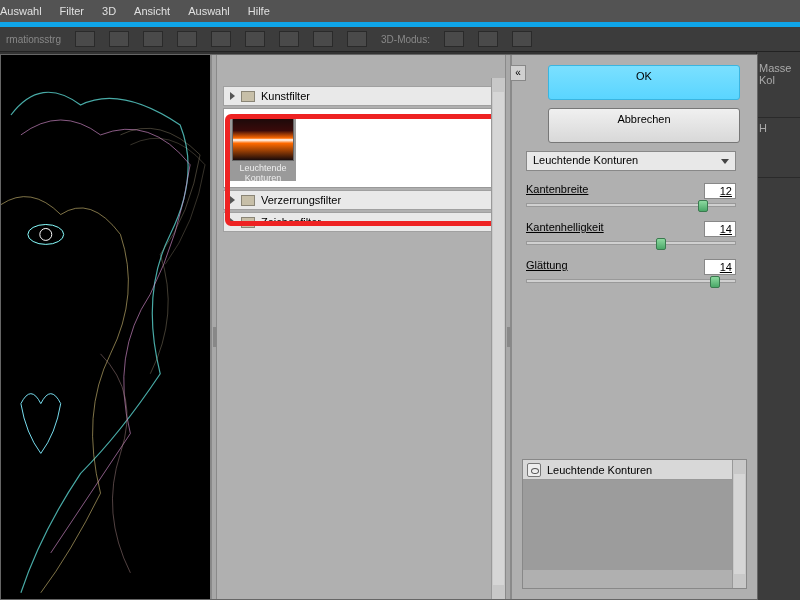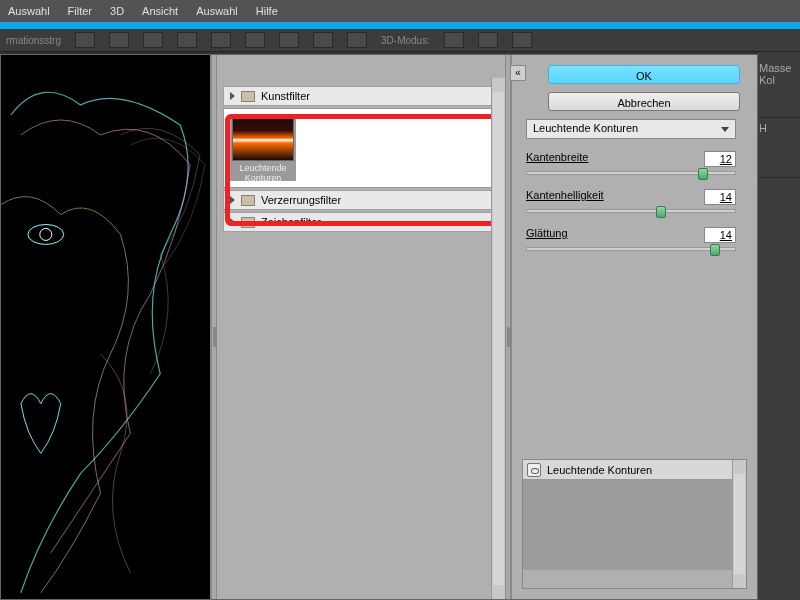--- a/index.html
+++ b/index.html
@@ -1,19 +1,19 @@
 <!DOCTYPE html>
 <html><head>
 <meta charset="utf-8">
 <style>
   * { box-sizing: border-box; margin: 0; padding: 0; font-family: Tahoma, sans-serif; font-size: 11px; }
   body { background: #333; width: 800px; height: 600px; overflow: hidden; position: relative; }
-  .menubar { background: #535353; height: 22px; display: flex; align-items: center; padding-left: 8px; gap: 18px; color: #e0e0e0; }
+  .menubar { background: #535353; height: 22px; display: flex; align-items: center; gap: 18px; color: #e0e0e0; }
   .menubar span { cursor: default; }
-  .toolbar { background: #3c3c3c; height: 30px; border-top: 7px solid #0ea5e9; border-bottom: 1px solid #222; display:flex; align-items:center; padding-left:6px; gap:14px;}
+  .toolbar { background: #3c3c3c; height: 30px; border-top: 5px solid #0ea5e9; border-bottom: 1px solid #222; display:flex; align-items:center; padding-left:6px; gap:14px;}
   .toolbar .grp { width:20px; height:16px; background:#4a4a4a; border:1px solid #2a2a2a;}
   .toolbar .lbl { color:#888; font-size:10px;}
   .rightdock { position:absolute; right:0; top:52px; width:44px; height:548px; background:#3c3c3c; border-left:1px solid #222; color:#aaa; font-size:9px; padding-top:6px;}
   .rightdock div { padding:4px 2px; border-bottom:1px solid #2a2a2a; height:60px;}
   .dialog { position: absolute; left: 0; top: 54px; width: 758px; height: 546px; background: #b0b0b0; display: flex; border:1px solid #666;}
   .preview-col { width: 210px; height: 100%; background: #000; position: relative; border-right:1px solid #888;}
   .preview-img { width:100%; height:100%; background:#000;}
   .preview-img svg { width:100%; height:100%;}
   .splitter { width:6px; background:#a8a8a8; border-left:1px solid #8a8a8a; border-right:1px solid #8a8a8a; position:relative;}
   .splitter::after{content:"";position:absolute;left:1px;top:50%;width:4px;height:20px;background:#888;}
@@ -24,21 +24,21 @@
   .tree-item .arrow.open { border-left:none;border-right:4px solid transparent;border-left:4px solid transparent;border-top:5px solid #555;}
   .tree-item .folder { width:14px;height:11px;background:#c7bfa8;border:1px solid #8a8576;}
   .tree-item.bold { font-weight:bold;}
   .thumb-area { background:#fff; border:1px solid #999; margin:0 0 2px 0; padding:6px; display:flex; gap:6px; height:80px;}
   .thumb { width:66px; text-align:center; background:#9a9a9a; padding:2px;}
   .thumb .img { width:62px; height:44px; background:linear-gradient(180deg,#1a0a0a 0%,#3a0a0a 30%,#ff6a00 48%,#fff 52%,#ff6a00 60%,#1a0a0a 100%); border:1px solid #666;}
   .thumb .lbl { font-size:9px; color:#eee; line-height:10px; margin-top:2px;}
   .highlight-box { position:absolute; left:2px; top:28px; width:278px; height:112px; border:5px solid #e22; border-radius:6px; pointer-events:none;}
   .ctrl-col { flex:1; background:#b0b0b0; padding:10px 10px 10px 14px; position:relative; border-left:1px solid #8a8a8a;}
   .collapse-btn { position:absolute; left:-2px; top:10px; width:16px;height:16px; border:1px solid #888; background:#d0d0d0; text-align:center; line-height:14px; font-size:10px;}
-  .btn { display:block; width:192px; height:19px; border:1px solid #777; border-radius:3px; margin-bottom:8px; text-align:center; line-height:20px; cursor:default;}
+  .btn { display:block; width:192px; height:35px; border:1px solid #777; border-radius:3px; margin-bottom:8px; text-align:center; line-height:20px; cursor:default;}
   .btn.primary { background:linear-gradient(#7be0ff,#5ad5ff); border-color:#3ab5e0;}
   .btn.secondary { background:linear-gradient(#f0f0f0,#d8d8d8);}
   .select { width:210px; height:20px; border:1px solid #888; background:#e8e8e8; padding:2px 18px 2px 6px; position:relative; margin:6px 0 12px 0;}
   .select::after { content:""; position:absolute; right:6px; top:7px; width:0;height:0;border-left:4px solid transparent;border-right:4px solid transparent;border-top:5px solid #444;}
   .slider-row { margin-bottom:14px;}
   .slider-row .hdr { display:flex; justify-content:space-between; width:210px;text-decoration:underline;}
   .slider-row .val { width:32px; border:1px solid #888; background:#fff; text-align:right; padding:1px 3px;}
   .slider-track { width:210px; height:4px; background:#d0d0d0; border:1px solid #999; margin-top:4px; position:relative;}
   .slider-thumb { position:absolute; top:-4px; width:10px; height:12px; background:linear-gradient(#8dd9a0,#4aa868); border:1px solid #3a7a4f; border-radius:2px;}
   .layers-panel { position:absolute; left:10px; right:10px; bottom:10px; height:130px; border:1px solid #888; background:#b0b0b0;}

